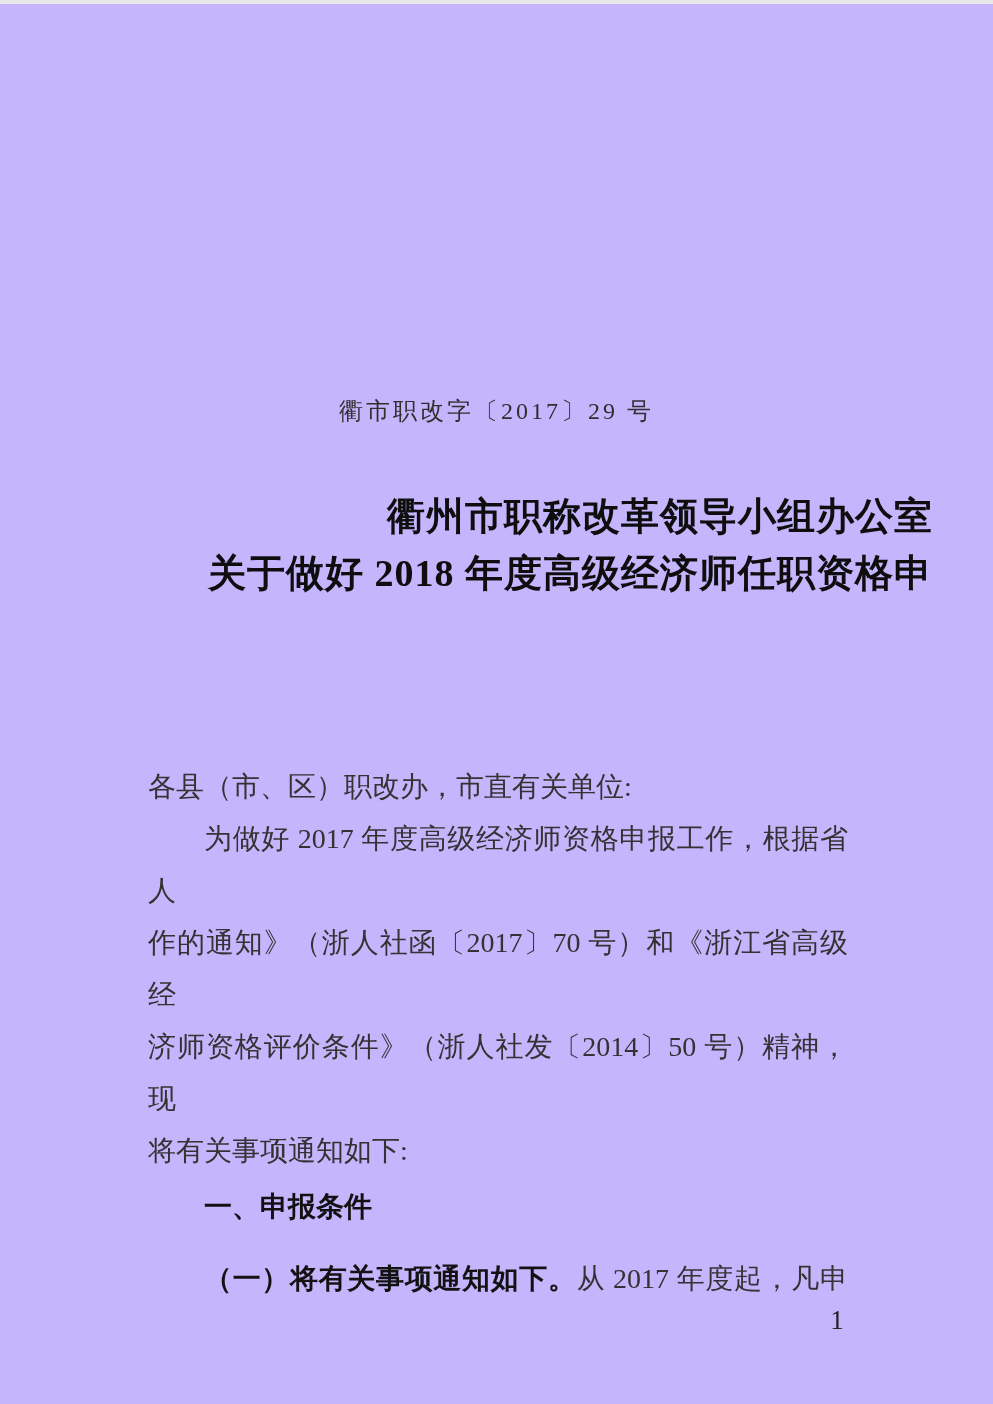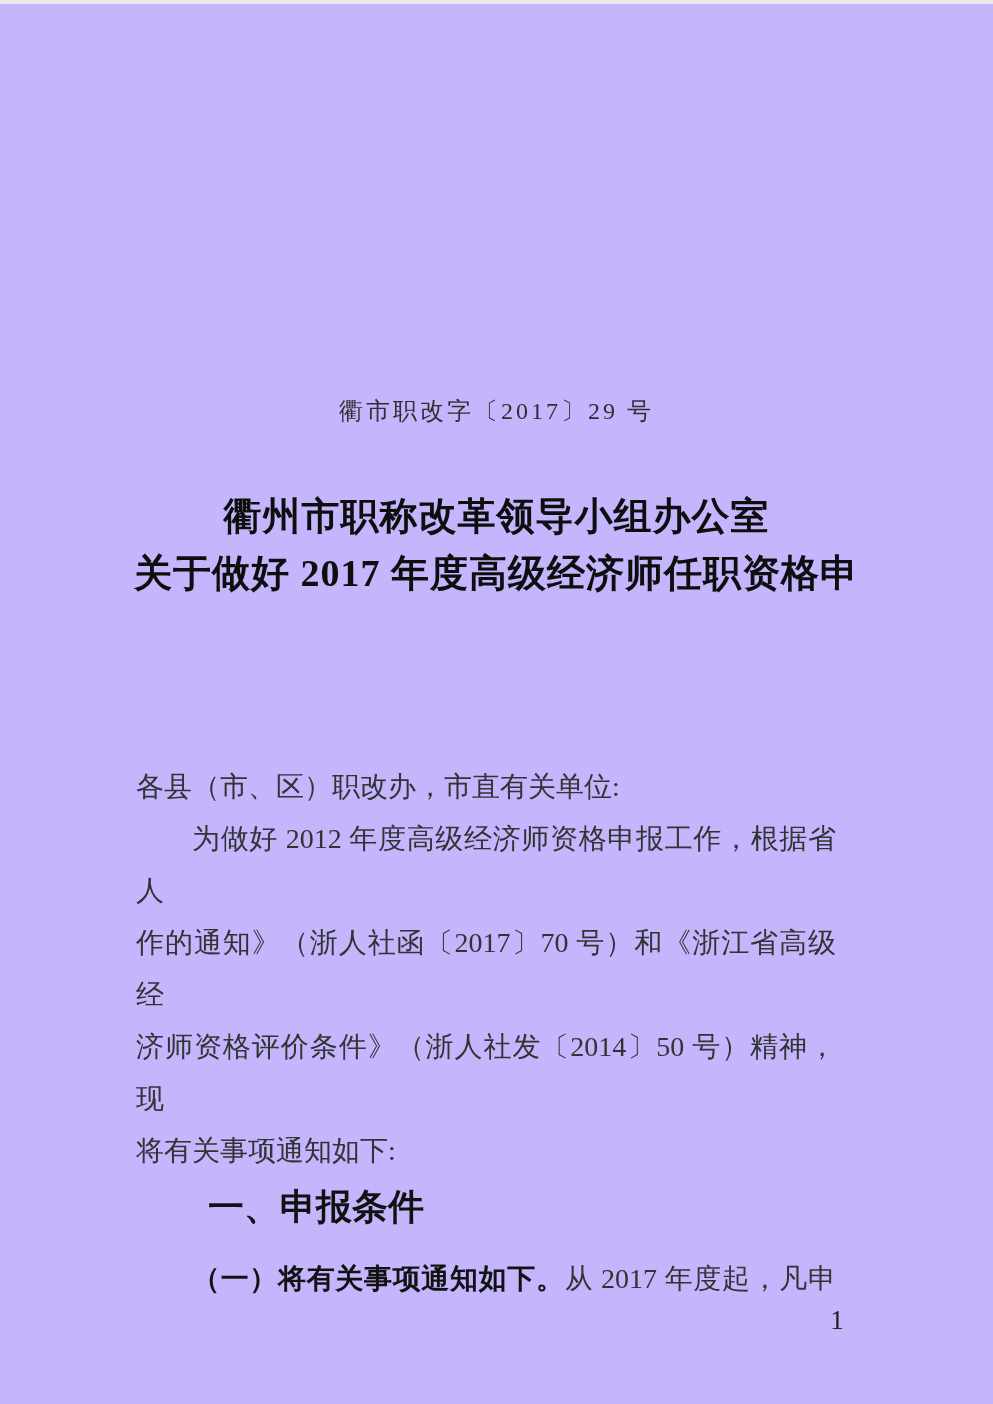--- a/index.html
+++ b/index.html
@@ -28,34 +28,34 @@
     letter-spacing: 3px;
     color: #2f2f2f;
     font-weight: 400;
   }
   .title {
     position: absolute;
     top: 484px;
     left: 60px;
     right: 60px;
     margin: 0;
-    text-align: center;
+    text-align: right;
     font-size: 38px;
     line-height: 57px;
     font-weight: 700;
     color: #0e0e0e;
     letter-spacing: 1px;
   }
   .title .title-line {
     display: block;
   }
   .body-text {
     position: absolute;
     top: 757px;
-    left: 136px;
+    left: 148px;
     width: 700px;
     font-size: 28px;
     line-height: 52px;
     color: #333333;
   }
   .body-text p {
     margin: 0;
     padding: 0;
     white-space: nowrap;
   }
@@ -66,21 +66,21 @@
   }
   .line.indent,
   .heading.indent {
     text-indent: 2em;
   }
   .heading {
     font-family: "Liberation Sans", "DejaVu Sans", sans-serif;
     font-weight: 700;
     color: #111111;
     margin-top: 4px !important;
-    font-size: 36px;
+    font-size: 28px;
   }
   .item-first {
     margin-top: 20px !important;
   }
   .bold-lead {
     font-weight: 700;
     color: #121212;
   }
   .page-number {
     position: absolute;
@@ -95,28 +95,28 @@
 </style>
 </head>
 <body>
 
 <div class="page">
 
   <div class="doc-number">衢市职改字〔2017〕29 号</div>
 
   <h1 class="title">
     <span class="title-line">衢州市职称改革领导小组办公室</span>
-    <span class="title-line">关于做好 2017 年度高级经济师任职资格申</span>
+    <span class="title-line">关于做好 2018 年度高级经济师任职资格申</span>
   </h1>
 
   <div class="body-text">
 
     <p class="line">各县（市、区）职改办，市直有关单位:</p>
 
-    <p class="line fill indent">为做好 2012 年度高级经济师资格申报工作，根据省人</p>
+    <p class="line fill indent">为做好 2017 年度高级经济师资格申报工作，根据省人</p>
     <p class="line fill">作的通知》（浙人社函〔2017〕70 号）和《浙江省高级经</p>
     <p class="line fill">济师资格评价条件》（浙人社发〔2014〕50 号）精神，现</p>
     <p class="line">将有关事项通知如下:</p>
 
     <p class="heading indent">一、申报条件</p>
 
     <p class="line fill indent item-first"><span class="bold-lead">（一）将有关事项通知如下。</span><span>从 2017 年度起，凡申</span></p>
 
   </div>
 

